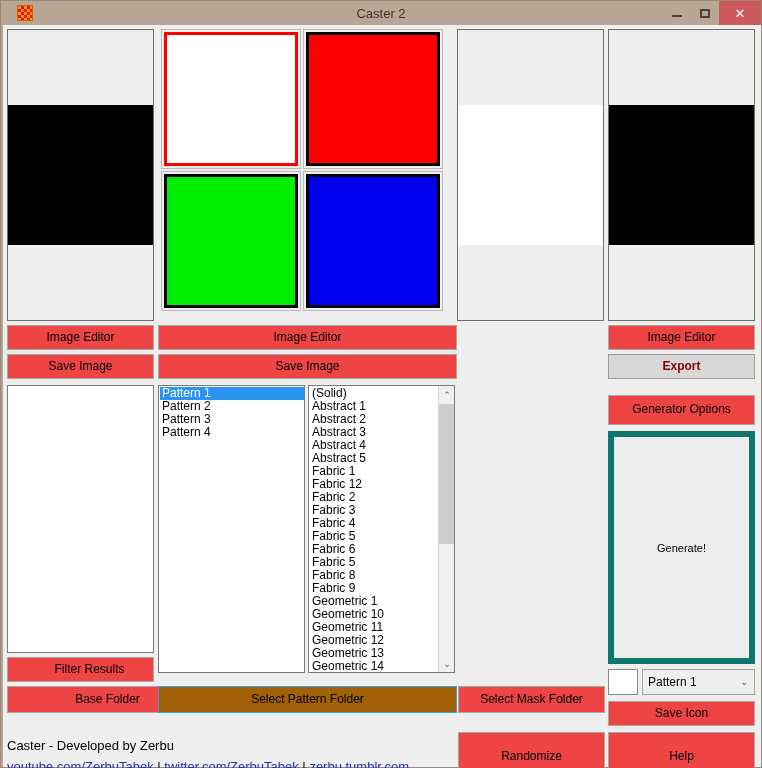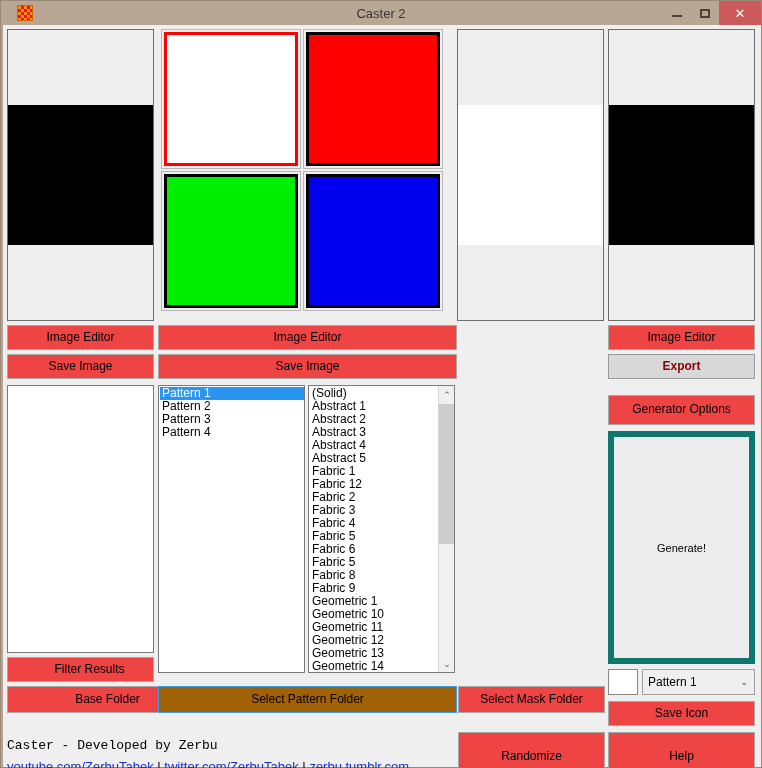--- a/index.html
+++ b/index.html
@@ -195,21 +195,21 @@
     background: #ececec;
     border: 6px solid #0f766e;
     display: flex;
     align-items: center;
     justify-content: center;
     font-size: 11px;
   }
 
   
   #footer { position: absolute; left: 4px; top: 713px; width: 450px; }
-  #footer .line1 { font-size: 13px; color: #000; font-family: Liberation Mono, monospace; }
+  #footer .line1 { font-size: 13px; color: #000; }
   #footer .line2 { font-size: 13px; margin-top: 6px; }
   #footer .line2 a { color: #1b32b8; text-decoration: underline; cursor: pointer; }
   #footer .sep { color: #000; }
 </style>
 </head>
 <body>
 
 <div id="window">
 
   <div id="titlebar" style="background: rgb(185, 167, 149);">

